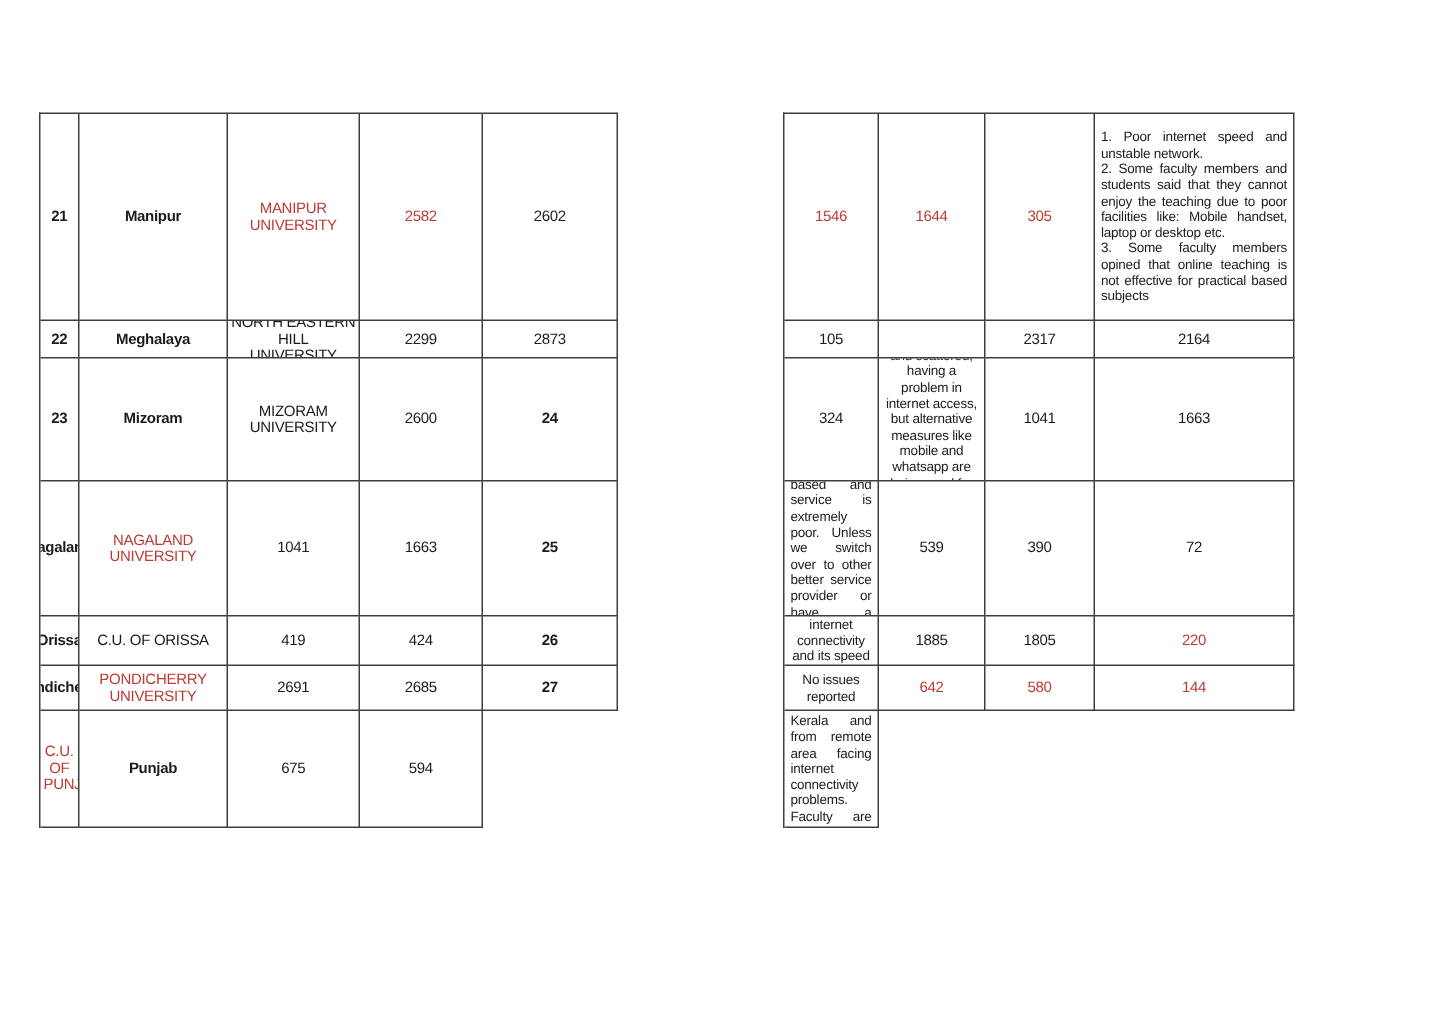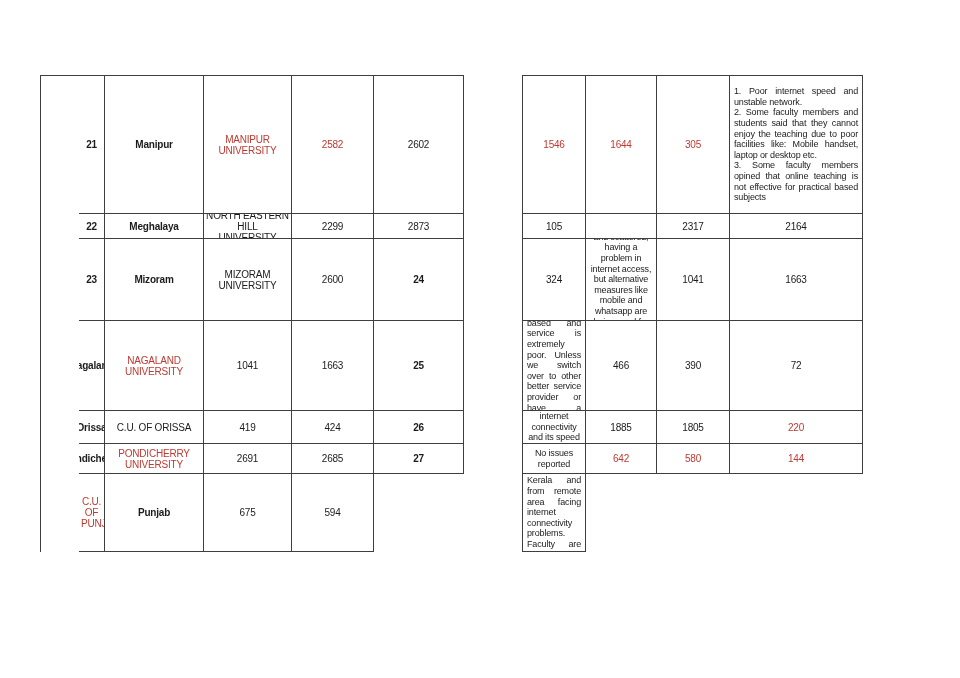--- a/index.html
+++ b/index.html
@@ -5,22 +5,22 @@
   html, body { margin:0; padding:0; background:#ffffff; }
   .page {
     position:relative; width:960px; height:678px; background:#ffffff;
     font-family:"Liberation Sans", sans-serif; color:#1b1b1b; overflow:hidden;
   }
   .tbl {
     position:absolute; top:75px; display:grid;
     border-top:1.4px solid #3e3e3e; border-left:1.4px solid #3e3e3e;
     grid-auto-flow:row;
   }
-  #tbl-left  { left:40px;  grid-template-columns:26px 99px 88px 82px 90px;
-               grid-template-rows:138px 25px 82px 90px 33px 30px 78px;padding-left:38px; }
+  #tbl-left  { left:26px;  grid-template-columns:26px 99px 88px 82px 90px;
+               grid-template-rows:138px 25px 82px 90px 33px 30px 78px; }
   #tbl-right { left:522px; grid-template-columns:63px 71px 73px 133px;
                grid-template-rows:138px 25px 82px 90px 33px 30px 78px; }
   .cell {
     box-sizing:border-box; border-right:1px solid #3e3e3e; border-bottom:1px solid #3e3e3e;
     display:flex; align-items:center; justify-content:center; text-align:center;
     font-size:10px; letter-spacing:-0.2px; overflow:hidden; padding:1px 2px;
   }
   .c-sno   { font-weight:bold; }
   .c-state { font-weight:bold; }
   .c-univ  { font-size:10px; line-height:11px; }
@@ -180,21 +180,21 @@
       <div class="cell c-num">
         <span>1041</span>
       </div>
       <div class="cell c-num">
         <span>1663</span>
       </div>
       <div class="cell c-remarks" style="text-align: justify;">
         <span>Internet connectivity in all the campuses are BSNL based and service is extremely poor. Unless we switch over to other better service provider or have a auxiliary connection, this problem is likely to continue.</span>
       </div>
       <div class="cell c-num">
-        <span>466</span>
+        <span>539</span>
       </div>
       <div class="cell c-num">
         <span>390</span>
       </div>
       <div class="cell c-num">
         <span>72</span>
       </div>
       <div class="cell c-remarks" style="text-align: center;">
         <span>In some rural areas, internet connectivity and its speed is a matter of concern.</span>
       </div>

